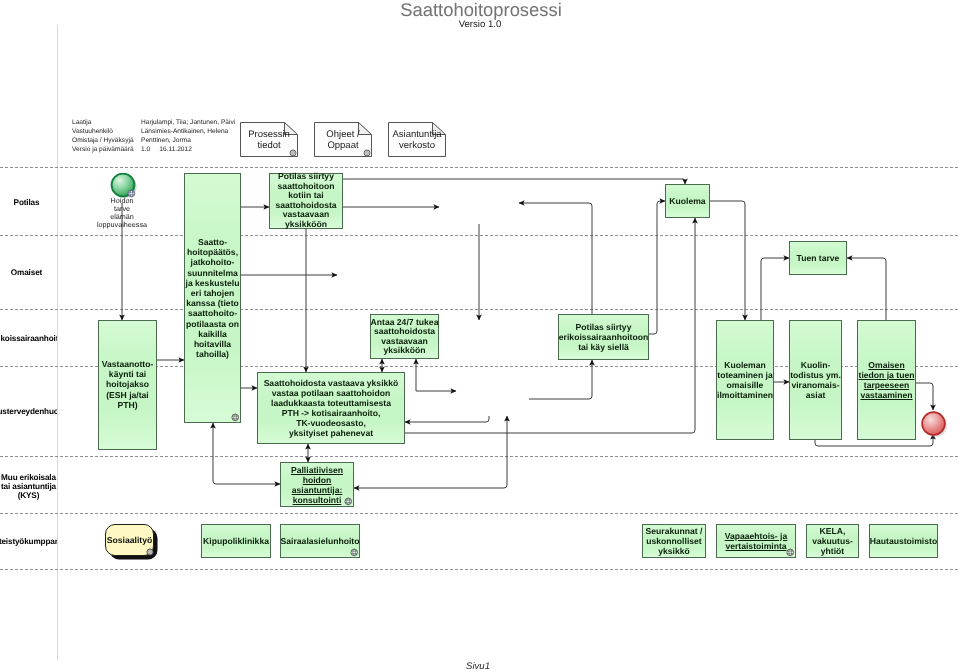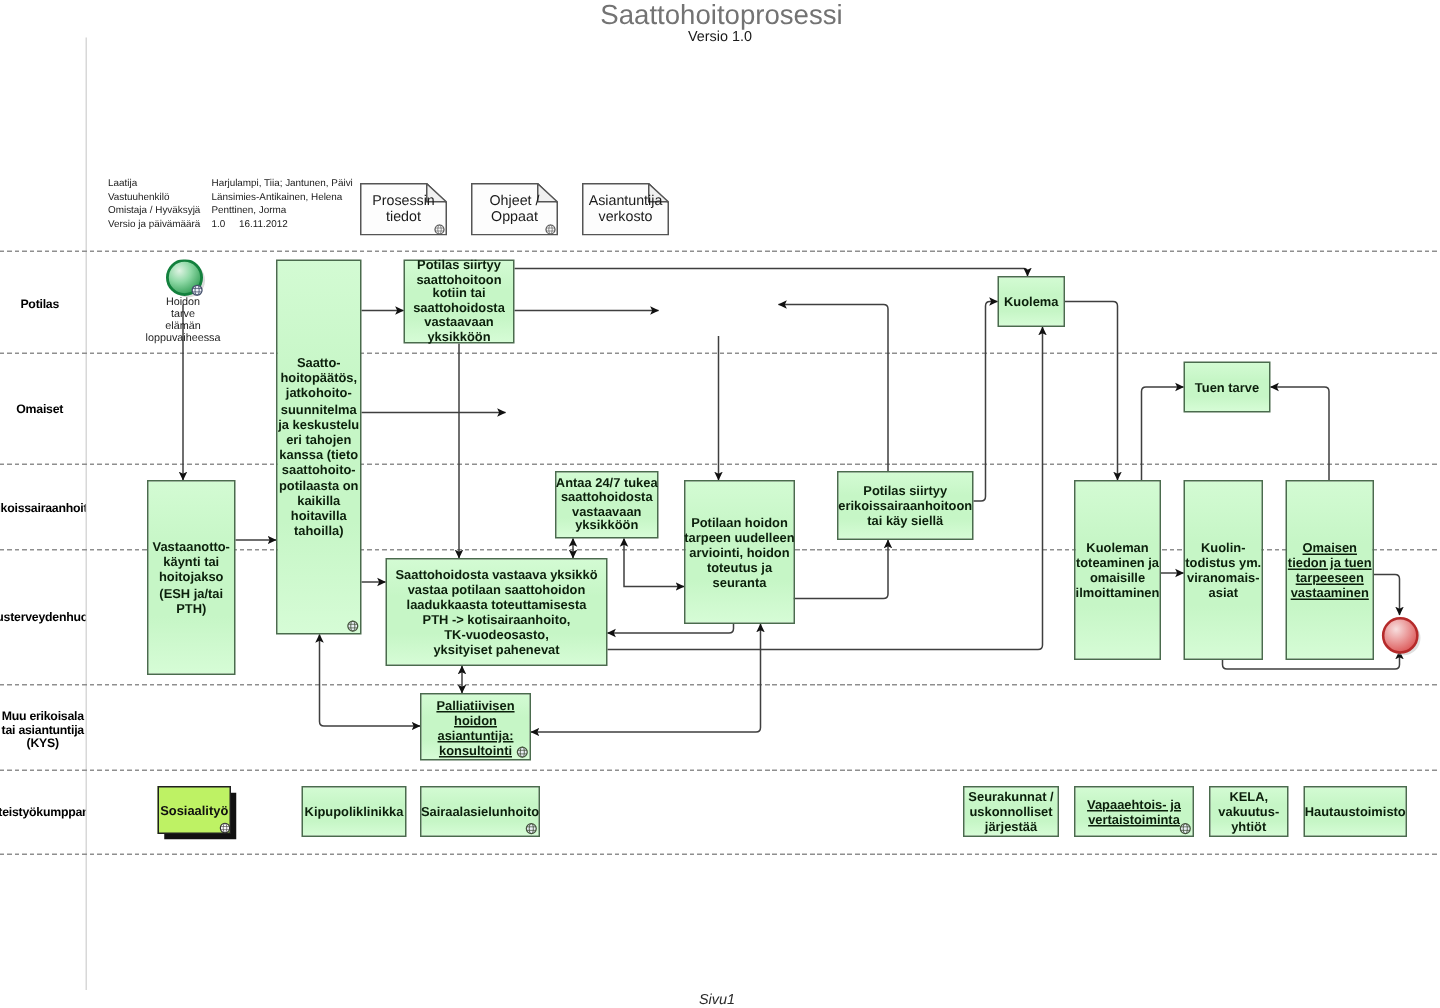--- a/index.html
+++ b/index.html
@@ -26,21 +26,21 @@
   .vline{position:absolute;width:1px;background:#d8d8d8;}
   
   .box{position:absolute;border:1px solid #4a6b4d;background:linear-gradient(to bottom,#d3fbd3 0%,#c6f6c6 35%,#c6f6c6 70%,#d6fcd6 100%);box-sizing:border-box;z-index:3;}
   .box .t{position:absolute;left:-8px;right:-8px;top:50%;transform:translateY(-50%);text-align:center;font-weight:bold;color:#0b1f0b;}
   .box.ul .t{text-decoration:underline;}
   .box .hlb{position:absolute;right:0px;bottom:0px;}
   .startwrap{position:absolute;z-index:4;}
   .startwrap .hlbadge2{position:absolute;left:18px;top:16px;}
   .startlabel{position:absolute;z-index:4;text-align:center;font-size:7.2px;line-height:8.1px;color:#1a1a1a;}
   .endwrap{position:absolute;z-index:4;}
-  .graybox{position:absolute;z-index:3;border:1.2px solid #1f1f1f;border-radius:0;background:#bef264;box-shadow:4px 4px 0 -0.5px #111;box-sizing:border-box;}
+  .graybox{position:absolute;z-index:3;border:1.2px solid #1f1f1f;border-radius:10px;background:#fef9c3;box-shadow:4px 4px 0 -0.5px #111;box-sizing:border-box;}
   .graybox .t{position:absolute;left:0;right:0;top:50%;transform:translateY(-50%);text-align:center;font-weight:bold;color:#101010;}
   .graybox .hlbadge3{position:absolute;right:-1px;bottom:-1px;}
   svg.conn{position:absolute;left:0;top:0;width:960px;height:672px;pointer-events:none;z-index:1;}
   svg.conn .cn{fill:none;stroke:#3f3f3f;stroke-width:1;}
 </style>
 </head>
 <body>
 
 <div id="page">
 
@@ -185,23 +185,20 @@
   </div>
   <div class="box" style="left:269px;top:173px;width:74px;height:56px;">
     <div class="t" style="font-size:8.6px;line-height:9.6px;"><span>Potilas siirtyy</span><br><span>saattohoitoon</span><br><span>kotiin tai</span><br><span>saattohoidosta</span><br><span>vastaavaan</span><br><span>yksikköön</span></div>
   </div>
   <div class="box" style="left:370px;top:314px;width:69px;height:45px;">
     <div class="t" style="font-size:8.6px;line-height:9.6px;"><span>Antaa 24/7 tukea</span><br><span>saattohoidosta</span><br><span>vastaavaan</span><br><span>yksikköön</span></div>
   </div>
   <div class="box" style="left:257px;top:372px;width:148px;height:72px;">
     <div class="t" style="font-size:8.6px;line-height:10.0px;"><span>Saattohoidosta vastaava yksikkö</span><br><span>vastaa potilaan saattohoidon</span><br><span>laadukkaasta toteuttamisesta</span><br><span>PTH -&gt;  kotisairaanhoito,</span><br><span>TK-vuodeosasto,</span><br><span>yksityiset pahenevat</span></div>
   </div>
-  <div class="box" style="left:456px;top:320px;width:74px;height:96px;">
-    <div class="t" style="font-size:8.6px;line-height:10.0px;"><span>Potilaan hoidon</span><br><span>tarpeen uudelleen</span><br><span>arviointi, hoidon</span><br><span>toteutus ja</span><br><span>seuranta</span></div>
-  </div>
   <div class="box" style="left:558px;top:314px;width:91px;height:46px;">
     <div class="t" style="font-size:8.6px;line-height:10.0px;"><span>Potilas siirtyy</span><br><span>erikoissairaanhoitoon</span><br><span>tai käy siellä</span></div>
   </div>
   <div class="box" style="left:665px;top:184px;width:45px;height:34px;">
     <div class="t" style="font-size:8.6px;line-height:10.0px;"><span>Kuolema</span></div>
   </div>
   <div class="box" style="left:789px;top:241px;width:58px;height:34px;">
     <div class="t" style="font-size:8.6px;line-height:10.0px;"><span>Tuen tarve</span></div>
   </div>
   <div class="box" style="left:716px;top:320px;width:58px;height:120px;">
@@ -226,21 +223,21 @@
   </div>
   <div class="box" style="left:280px;top:524px;width:80px;height:34px;">
     <div class="t" style="font-size:8.6px;line-height:10.0px;"><span>Sairaalasielunhoito</span></div>
     <svg class="hlb" viewBox="0 0 9 9" width="9" height="9">
         <circle cx="4.2" cy="4.4" r="3.3" fill="#e9eef4" stroke="#46553f" stroke-width="0.85"></circle>
         <ellipse cx="4.2" cy="4.4" rx="1.35" ry="3.3" fill="none" stroke="#46553f" stroke-width="0.6"></ellipse>
         <path d="M1.1 3.2 H7.3 M1.1 5.6 H7.3" stroke="#46553f" stroke-width="0.5" fill="none"></path>
       </svg>
   </div>
   <div class="box" style="left:642px;top:524px;width:64px;height:34px;">
-    <div class="t" style="font-size:8.6px;line-height:10.0px;"><span>Seurakunnat /</span><br><span>uskonnolliset</span><br><span>järjestää</span></div>
+    <div class="t" style="font-size:8.6px;line-height:10.0px;"><span>Seurakunnat /</span><br><span>uskonnolliset</span><br><span>yksikkö</span></div>
   </div>
   <div class="box ul" style="left:716px;top:524px;width:80px;height:34px;">
     <div class="t" style="font-size:8.6px;line-height:10.0px;"><span>Vapaaehtois- ja</span><br><span>vertaistoiminta</span></div>
     <svg class="hlb" viewBox="0 0 9 9" width="9" height="9">
         <circle cx="4.2" cy="4.4" r="3.3" fill="#e9eef4" stroke="#46553f" stroke-width="0.85"></circle>
         <ellipse cx="4.2" cy="4.4" rx="1.35" ry="3.3" fill="none" stroke="#46553f" stroke-width="0.6"></ellipse>
         <path d="M1.1 3.2 H7.3 M1.1 5.6 H7.3" stroke="#46553f" stroke-width="0.5" fill="none"></path>
       </svg>
   </div>
   <div class="box" style="left:806px;top:524px;width:53px;height:34px;">

